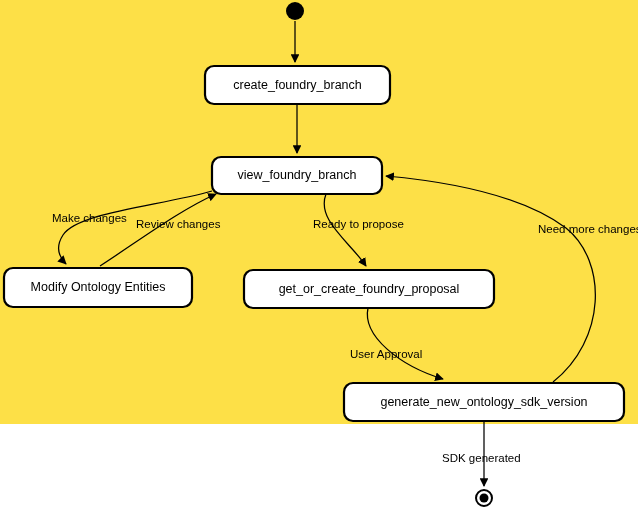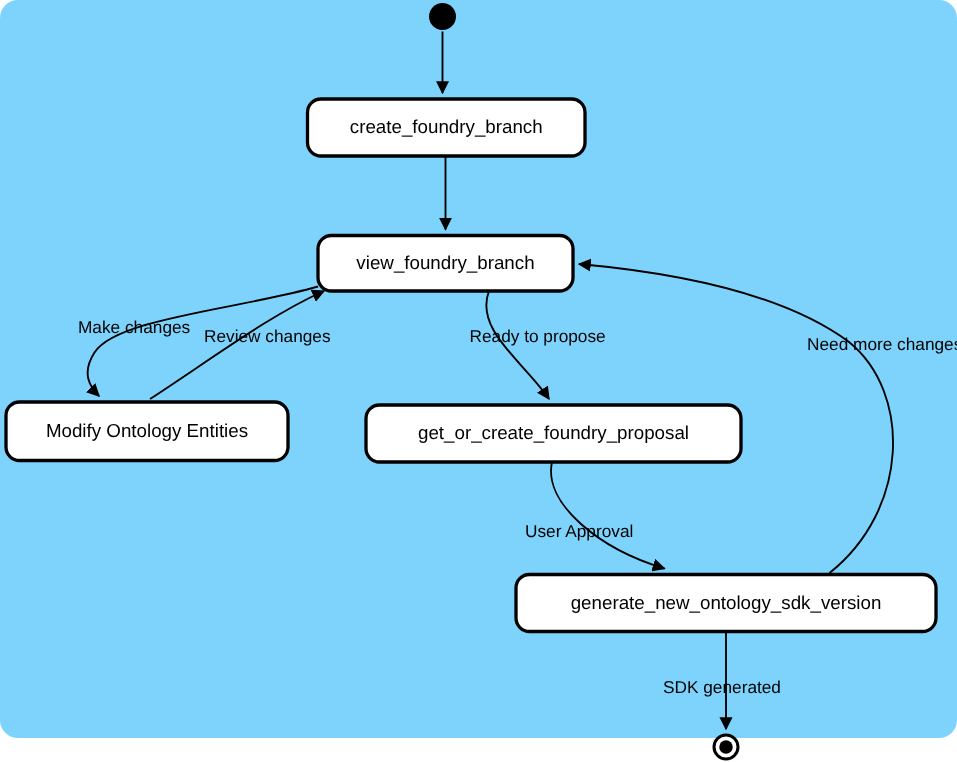--- a/index.html
+++ b/index.html
@@ -10,23 +10,22 @@
   }
   body {
     width: 638px;
     height: 508px;
     overflow: hidden;
     font-family: "Liberation Sans", sans-serif;
   }
   #diagram-root {
     position: relative;
     width: 638px;
-    height: 492px;
-    background: #7dd3fc;
-    border-radius: 12px;
+    height: 424px;
+    background: #fde047;
   }
   svg#flow-svg {
     display: block;
     width: 638px;
     height: 508px;
   }
   .state-box {
     fill: #ffffff;
     stroke: #000000;
     stroke-width: 2.2;

